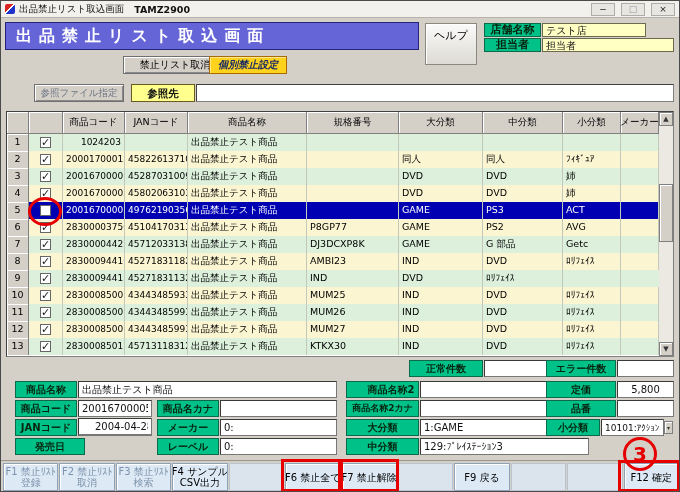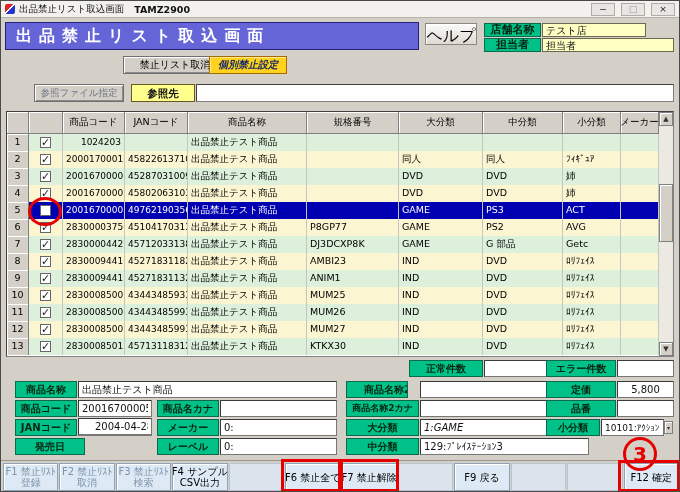--- a/index.html
+++ b/index.html
@@ -19,22 +19,22 @@
   .tb-text{font-size:9.5px;color:#111;white-space:nowrap;}
   .tb-code{font-size:9.5px;color:#111;margin-left:6px;font-weight:bold;}
   .tb-sp{flex:1;}
   .tb-btn{width:24px;height:13px;font-size:9px;line-height:11px;text-align:center;color:#222;
     background:#e8e6e2;border:1px solid #b0ada6;margin-left:2px;}
   .tb-btn.max{color:#999;}
   
   .banner{position:absolute;left:4px;top:21px;width:414px;height:28px;background:var(--banner);
     border:1px solid #24247a;color:#fff;font-weight:bold;font-size:16px;letter-spacing:7px;
     line-height:26px;padding-left:10px;white-space:nowrap;overflow:hidden;}
-  .helpbtn{position:absolute;left:424px;top:22px;width:52px;height:22px;background:linear-gradient(#fbfbfb,#dcdad2);
-    border:1px solid #8a887f;box-shadow:inset 1px 1px 0 #fff;font-size:16px;color:#000;text-align:center;line-height:24px;}
+  .helpbtn{position:absolute;left:424px;top:22px;width:52px;height:42px;background:linear-gradient(#fbfbfb,#dcdad2);
+    border:1px solid #8a887f;box-shadow:inset 1px 1px 0 #fff;font-size:11px;color:#000;text-align:center;line-height:24px;}
   .kvlabel{position:absolute;background:var(--green);border:1px solid #0a6a4a;color:#06240f;
     font-size:11px;font-weight:bold;text-align:center;line-height:12px;}
   .kvvalue{position:absolute;background:var(--yellow);border:1px solid #6a6a50;font-size:10px;
     color:#111;line-height:11px;padding:1px 3px;white-space:nowrap;overflow:hidden;}
   
   .modebtn{position:absolute;top:55px;height:18px;background:var(--chrome);border:1px solid #6f6f6f;
     box-shadow:inset 1px 1px 0 #fff, inset -1px -1px 0 #8a8a8a;font-size:10px;color:#000;
     text-align:center;line-height:16px;}
   .modebtn.active{background:var(--gold);border:1px solid #a86a00;box-shadow:inset 1px 1px 0 #ffe98a;
     color:#182a66;font-weight:bold;font-style:italic;}
@@ -267,21 +267,20 @@
     </div>
 
     <div class="trow checked">
       <div class="c num">9</div>
       <div class="c chk">
             <span class="cb"></span>
           </div>
       <div class="c code">283000944171</div>
       <div class="c jan">4527183113268</div>
       <div class="c">出品禁止テスト商品</div>
-      <div class="c">ANIM1</div>
       <div class="c">IND</div>
       <div class="c">DVD</div>
       <div class="c">ﾛﾘﾌｪｲｽ</div>
       <div class="c"></div>
     </div>
 
     <div class="trow checked">
       <div class="c num">10</div>
       <div class="c chk">
             <span class="cb"></span>
@@ -361,31 +360,31 @@
   <input class="wfield" style="left: 219px; top: 399px; width: 117px;" value="">
   <div class="glabel" style="left:14px;top:418px;width:62px;">JANコード</div>
   <input class="wfield" style="left: 77px; top: 418px; width: 74px; font-size: 9px;" value="4976219035620">
   <div class="glabel" style="left:156px;top:418px;width:62px;">メーカー</div>
   <input class="wfield" style="left: 219px; top: 418px; width: 117px;" value="0:">
   <div class="glabel" style="left:14px;top:437px;width:70px;">発売日</div>
   <input class="wfield" style="left: 77px; top: 417px; width: 74px; padding-left: 16px;" value="2004-04-28">
   <div class="glabel" style="left:156px;top:437px;width:62px;">レーベル</div>
   <input class="wfield" style="left: 219px; top: 437px; width: 117px;" value="0:">
 
-  <div class="glabel" style="left:345px;top:380px;width:62px;padding-left:17px;">商品名称2</div>
+  <div class="glabel" style="left:345px;top:380px;width:73px;padding-left:17px;">商品名称2</div>
   <input class="wfield" style="left: 419px; top: 380px; width: 169px;" value="">
 
   <div class="glabel" style="left:545px;top:380px;width:70px;">定価</div>
   <input class="wfield right" style="left: 616px; top: 380px; width: 57px;" value="5,800">
   <div class="glabel" style="left:345px;top:399px;width:73px;font-size:9px;">商品名称2カナ</div>
   <input class="wfield" style="left: 419px; top: 399px; width: 169px;" value="">
   <div class="glabel" style="left:545px;top:399px;width:70px;">品番</div>
   <input class="wfield" style="left: 616px; top: 399px; width: 57px;" value="">
   <div class="glabel" style="left:345px;top:418px;width:73px;">大分類</div>
-  <input class="wfield" style="left: 419px; top: 418px; width: 169px; font-style: italic;" value="1:GAME">
+  <input class="wfield" style="left: 419px; top: 418px; width: 169px;" value="1:GAME">
   <div class="glabel" style="left:545px;top:418px;width:54px;">小分類</div>
   <input class="wfield" style="left: 600px; top: 418px; width: 63px; font-size: 9px;" value="10101:ｱｸｼｮﾝ">
   <div class="combo" style="left:663px;top:420px;">▾</div>
   <div class="glabel" style="left:345px;top:437px;width:73px;">中分類</div>
   <input class="wfield" style="left: 419px; top: 437px; width: 169px;" value="129:ﾌﾟﾚｲｽﾃｰｼｮﾝ3">
 
   <div class="fnbar">
     <div class="fnbtn disabled">
       <span>F1 禁止ﾘｽﾄ</span>
         <span>登録</span>

